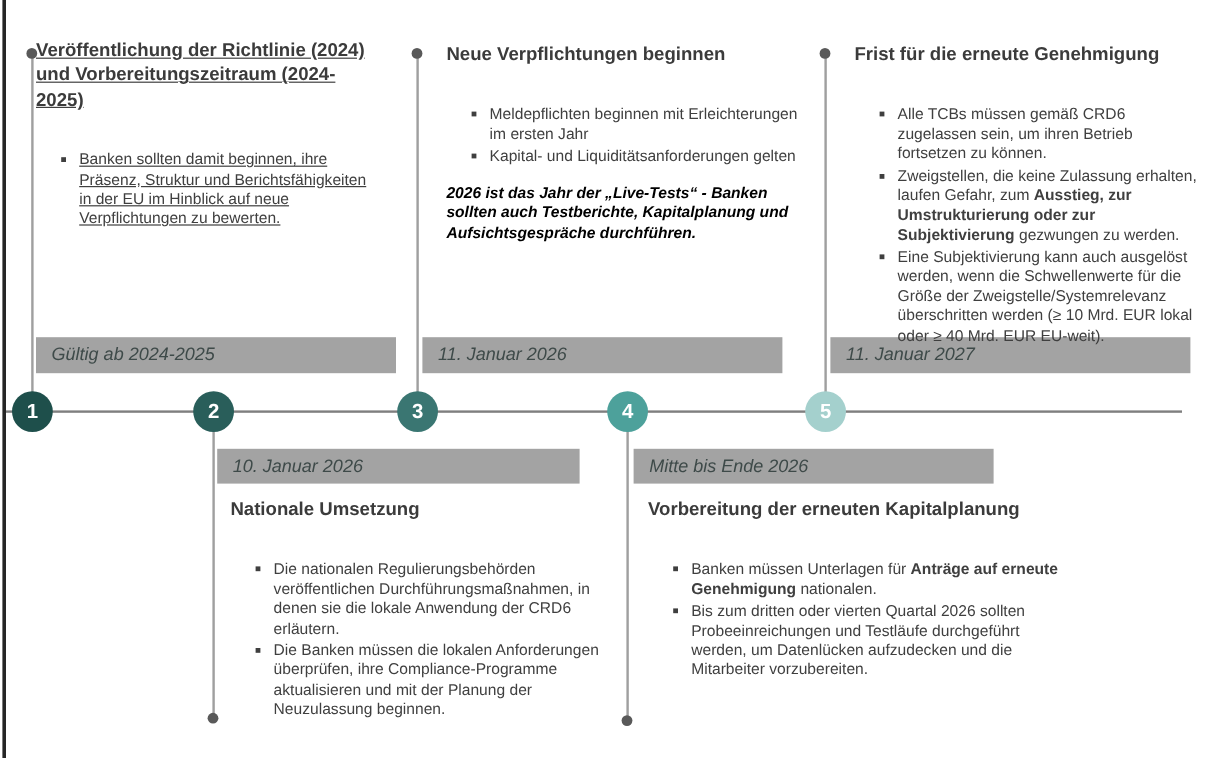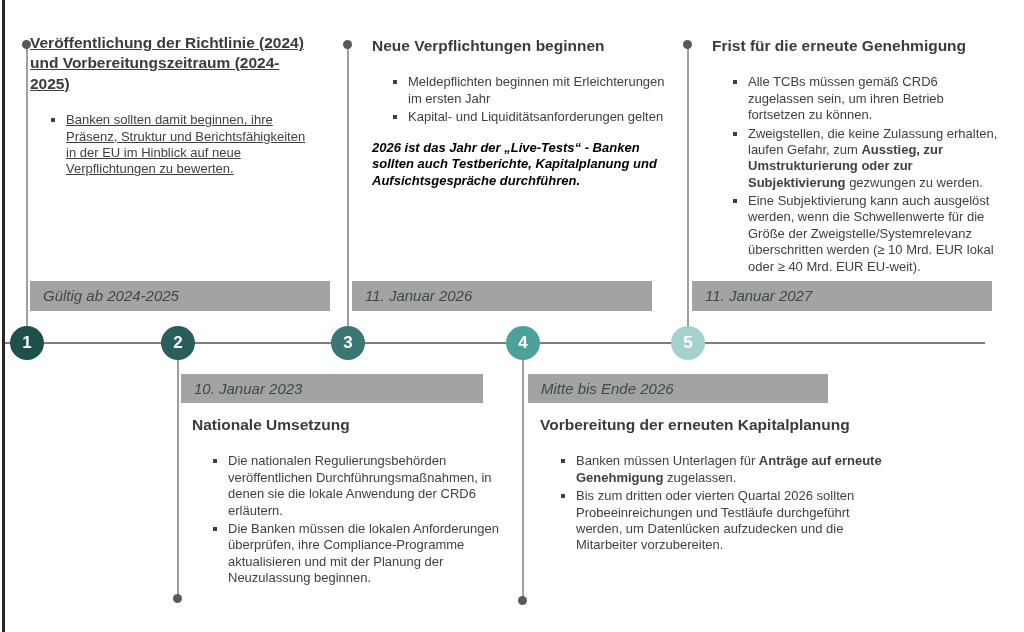--- a/index.html
+++ b/index.html
@@ -12,21 +12,21 @@
   .dot { position:absolute; width:9px; height:9px; border-radius:50%; background:#595959; z-index:3; }
   .circle { position:absolute; top:326px; width:34px; height:34px; border-radius:50%;
             color:#ffffff; font-weight:bold; font-size:17px; display:flex; align-items:center;
             justify-content:center; z-index:4; }
   .banner { position:absolute; height:30px; background:#a3a3a3; color:#3e4a49; font-weight:normal;
             font-style:italic; font-size:15px; line-height:30px; padding-left:13px; z-index:2;
             white-space:nowrap; overflow:hidden; }
   .banner.low { height:29px; line-height:29px; }
   .section { position:absolute; z-index:2; }
   .sec-title { font-weight:bold; font-size:15.5px; line-height:1.32; color:#3b3b3b; }
-  .bullets { list-style:none; padding-left:15px; margin-top:18px; }
+  .bullets { list-style:none; padding-left:15px; margin-top:31px; }
   .bullets li { position:relative; padding-left:21px; font-size:13px; line-height:1.26; margin-bottom:2px; }
   .bullets li::before { content:""; position:absolute; left:6px; top:6px; width:4px; height:4px; background:#3f3f3f; }
   .b { font-weight:bold;text-align:right; }
   .note { font-style:italic; font-weight:bold; font-size:13px; line-height:1.3; margin-top:14px; color:#000000; }
 </style>
 </head>
 <body>
 
 <div class="slide">
 
@@ -48,21 +48,21 @@
 
   <div class="circle" style="left: 10px; background-color: rgb(30, 79, 75);">1</div>
   <div class="circle" style="left: 161px; background-color: rgb(41, 94, 90);">2</div>
   <div class="circle" style="left: 331px; background-color: rgb(58, 118, 114);">3</div>
   <div class="circle" style="left: 506px; background-color: rgb(77, 161, 155);">4</div>
   <div class="circle" style="left: 671px; background-color: rgb(164, 208, 205);">5</div>
 
   <div class="banner" style="left:30px; top:281px; width:300px;">Gültig ab 2024-2025</div>
   <div class="banner" style="left:352px; top:281px; width:300px;">11. Januar 2026</div>
   <div class="banner" style="left:692px; top:281px; width:300px;">11. Januar 2027</div>
-  <div class="banner low" style="left:181px; top:374px; width:302px;">10. Januar 2023</div>
+  <div class="banner low" style="left:181px; top:374px; width:302px;">10. Januar 2026</div>
   <div class="banner low" style="left:528px; top:374px; width:300px;">Mitte bis Ende 2026</div>
 
   <div class="section" style="left:30px; top:33px; width:284px;text-decoration:underline;">
     <div class="sec-title">Veröffentlichung der Richtlinie (2024) und Vorbereitungszeitraum (2024-2025)</div>
     <ul class="bullets">
         <li><span>Banken sollten damit beginnen, ihre Präsenz, Struktur und Berichtsfähigkeiten in der EU im Hinblick auf neue Verpflichtungen zu bewerten.</span></li>
       </ul>
   </div>
 
   <div class="section" style="left:372px; top:36px; width:302px;">
@@ -87,18 +87,18 @@
     <div class="sec-title">Nationale Umsetzung</div>
     <ul class="bullets">
         <li><span>Die nationalen Regulierungsbehörden veröffentlichen Durchführungsmaßnahmen, in denen sie die lokale Anwendung der CRD6 erläutern.</span></li>
         <li><span>Die Banken müssen die lokalen Anforderungen überprüfen, ihre Compliance-Programme aktualisieren und mit der Planung der Neuzulassung beginnen.</span></li>
       </ul>
   </div>
 
   <div class="section" style="left:540px; top:415px; width:356px;">
     <div class="sec-title">Vorbereitung der erneuten Kapitalplanung</div>
     <ul class="bullets">
-        <li><span>Banken müssen Unterlagen für </span><span class="b">Anträge auf erneute Genehmigung</span><span> zugelassen.</span></li>
+        <li><span>Banken müssen Unterlagen für </span><span class="b">Anträge auf erneute Genehmigung</span><span> nationalen.</span></li>
         <li><span>Bis zum dritten oder vierten Quartal 2026 sollten Probeeinreichungen und Testläufe durchgeführt werden, um Datenlücken aufzudecken und die Mitarbeiter vorzubereiten.</span></li>
       </ul>
   </div>
 
 </div>
 
 </body></html>

